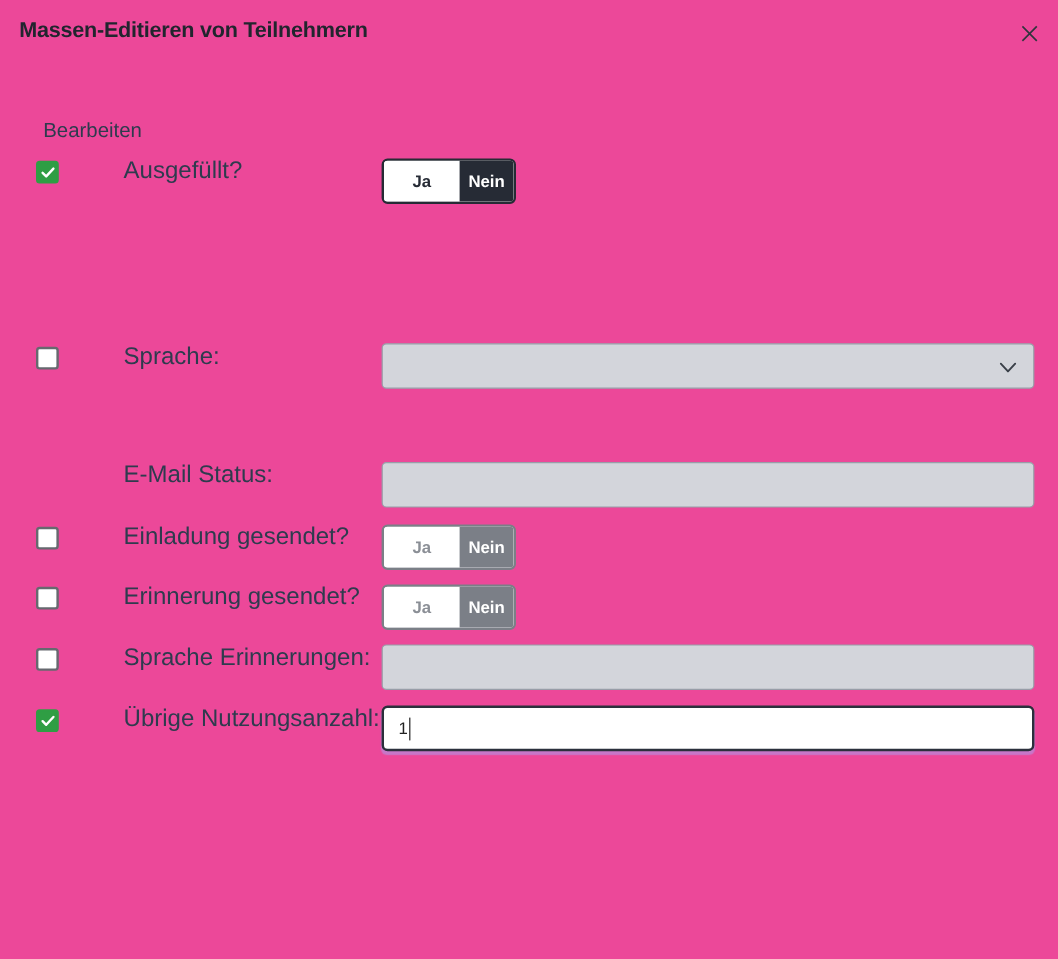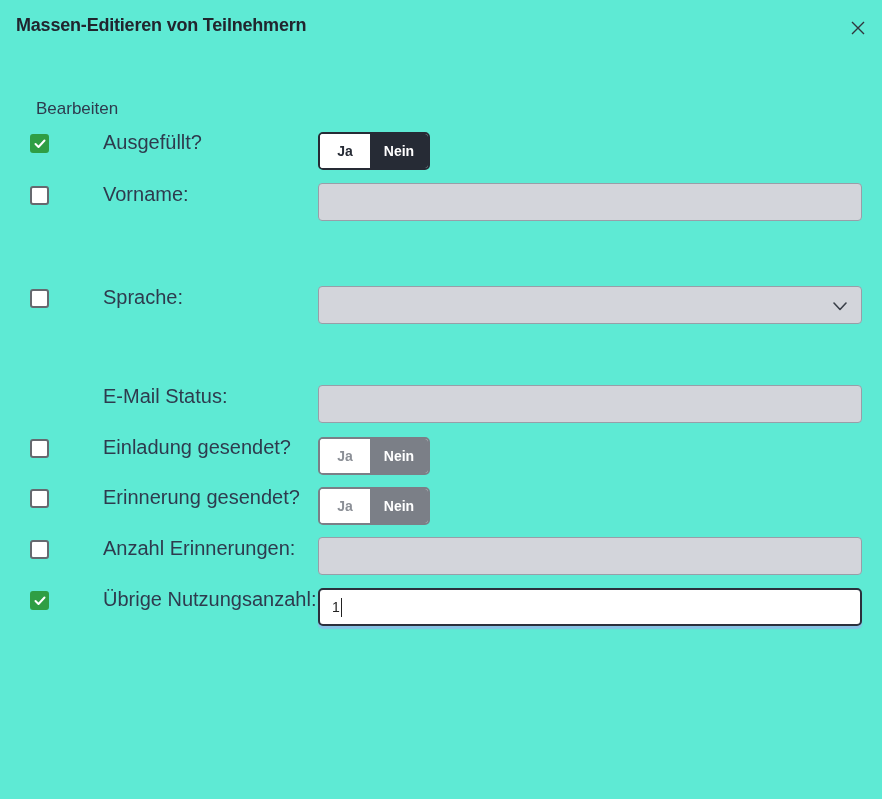--- a/index.html
+++ b/index.html
@@ -1,17 +1,17 @@
 <!DOCTYPE html>
 <html><head>
 <meta charset="utf-8">
 <style>
   html,body{margin:0;padding:0;background:#ffffff;}
   .dialog{
-    position:relative;width:882px;height:799px;background:#5eead4;overflow:hidden;
+    position:relative;width:882px;height:799px;background:#ec4899;overflow:hidden;
     font-family:"Liberation Sans","DejaVu Sans",sans-serif;
   }
   .dlg-title{
     position:absolute;left:16px;top:15px;font-size:18px;font-weight:700;
     color:#21252e;letter-spacing:-0.2px;
   }
   .close-btn{
     position:absolute;right:10px;top:14px;width:28px;height:28px;border:none;background:transparent;
     display:flex;align-items:center;justify-content:center;cursor:pointer;padding:0;
   }
@@ -42,21 +42,21 @@
   .sel .chev{position:absolute;right:14px;top:13px;}
   
   .toggle{
     position:absolute;left:318px;top:0;width:112px;height:38px;box-sizing:border-box;
     display:flex;border:2px solid #262b35;border-radius:5px;overflow:hidden;background:#fff;
   }
   .toggle .t-btn{
     border:none;margin:0;padding:0;font-family:inherit;font-size:14px;font-weight:700;cursor:pointer;
     display:flex;align-items:center;justify-content:center;
   }
-  .toggle .t-yes{width:50px;background:#ffffff;color:#262b35;}
+  .toggle .t-yes{width:63px;background:#ffffff;color:#262b35;}
   .toggle .t-no{flex:1;background:#262b35;color:#ffffff;}
   .toggle.disabled{border-color:#7b7f87;}
   .toggle.disabled .t-yes{color:#8b8f96;cursor:default;}
   .toggle.disabled .t-no{background:#7b7f87;cursor:default;}
   
   .txt-active{
     position:absolute;left:318px;top:0;width:544px;height:38px;box-sizing:border-box;
     background:#ffffff;border:2px solid #2b303c;border-radius:5px;
     box-shadow:0 3px 1px rgba(170,158,240,0.55);
     display:flex;align-items:center;padding:0 12px;font-size:14px;color:#222;cursor:text;
@@ -98,25 +98,20 @@
         <path d="M1.5 5 L4.5 8 L10.5 1.5" stroke="#ffffff" stroke-width="2" fill="none" stroke-linecap="round" stroke-linejoin="round"></path>
       </svg>
     </span>
     <span class="row-label">Ausgefüllt?</span>
     <div class="toggle" style="top:1px">
       <button class="t-btn t-yes">Ja</button>
       <button class="t-btn t-no">Nein</button>
     </div>
   </div>
 
-  <div class="row" style="top:183px">
-    <span class="cb"></span>
-    <span class="row-label">Vorname:</span>
-    <input class="txt" value="" style="">
-  </div>
 
 
   <div class="row" style="top:286px">
     <span class="cb"></span>
     <span class="row-label">Sprache:</span>
     <div class="sel">
       <svg class="chev chev-svg" width="14" height="9" viewBox="0 0 14 9" style="position:absolute;right:14px;top:15px;">
         <path d="M1 1 L7 7.5 L13 1" stroke="#3a4049" stroke-width="1.6" fill="none" stroke-linecap="round" stroke-linejoin="round"></path>
       </svg>
     </div>
@@ -141,21 +136,21 @@
     <span class="cb"></span>
     <span class="row-label">Erinnerung gesendet?</span>
     <div class="toggle disabled" style="top:1px">
       <button class="t-btn t-yes">Ja</button>
       <button class="t-btn t-no">Nein</button>
     </div>
   </div>
 
   <div class="row" style="top:537px">
     <span class="cb"></span>
-    <span class="row-label">Anzahl Erinnerungen:</span>
+    <span class="row-label">Sprache Erinnerungen:</span>
     <input class="txt" value="" style="">
   </div>
 
   <div class="row" style="top:588px">
     <span class="cb checked">
       <svg class="check-svg" width="12" height="10" viewBox="0 0 12 10">
         <path d="M1.5 5 L4.5 8 L10.5 1.5" stroke="#ffffff" stroke-width="2" fill="none" stroke-linecap="round" stroke-linejoin="round"></path>
       </svg>
     </span>
     <span class="row-label">Übrige Nutzungsanzahl:</span>

